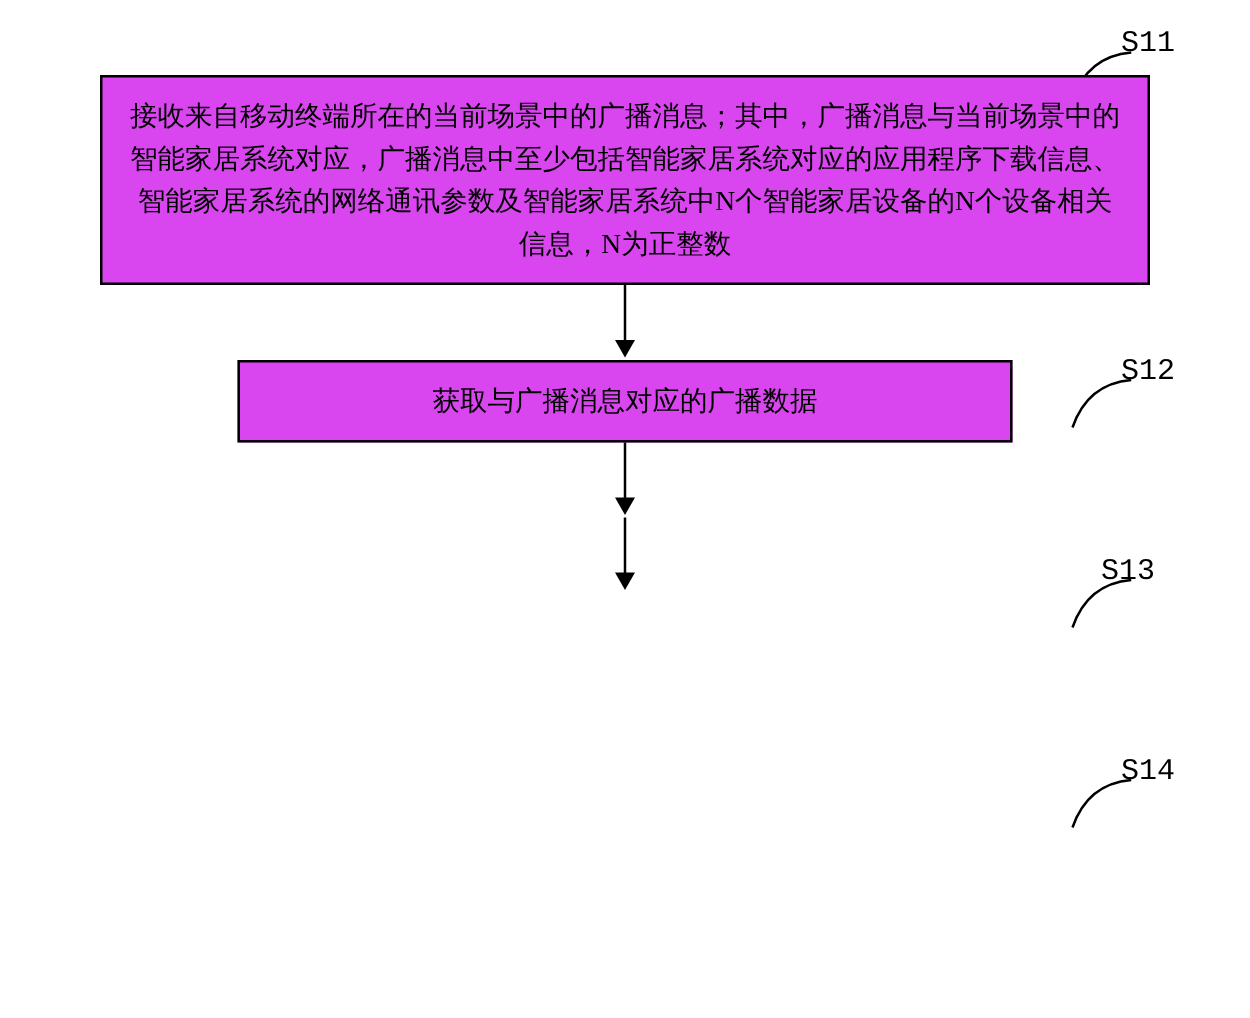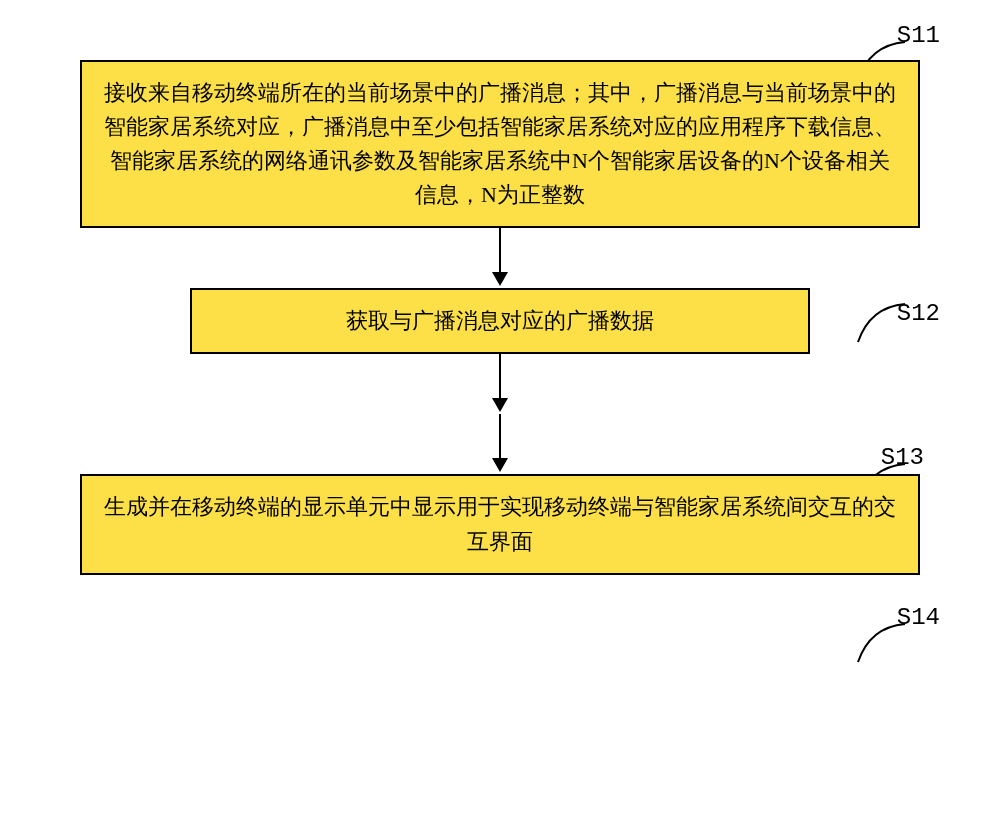--- a/index.html
+++ b/index.html
@@ -19,37 +19,37 @@
       left: 80px;
       top: 60px;
       width: 840px;
     }
     .box {
       border: 2px solid #000;
       padding: 14px 20px;
       text-align: center;
       font-size: 22px;
       line-height: 1.55;
-      background: #fde047;
+      background: #d946ef;
       position: relative;
     }
     .box1 {
       height: auto;
     }
     .box-narrow {
       margin-left: 110px;
       margin-right: 110px;
     }
     .label {
       position: absolute;
       font-size: 24px;
       font-family: Liberation Mono, monospace;
     }
     .label-s11 { top: 22px; right: 60px; }
-    .label-s12 { top: 300px; right: 60px; }
+    .label-s12 { top: 284px; right: 60px; }
     .label-s13 { top: 444px; right: 76px; }
     .label-s14 { top: 604px; right: 60px; }
     .connector-svg {
       position: absolute;
       pointer-events: none;
     }
     .arrow-container {
       display: flex;
       justify-content: center;
       height: 60px;
@@ -116,17 +116,14 @@
     <div class="arrow-line"></div>
     <div class="arrow-head"></div>
   </div>
 
 
   <div class="arrow-container">
     <div class="arrow-line"></div>
     <div class="arrow-head"></div>
   </div>
 
-  <div class="box">
-    <span>生成并在移动终端的显示单元中显示用于实现移动终端与智能家居系统间交互的交互界面</span>
-  </div>
 
 </div>
 
 </body></html>

